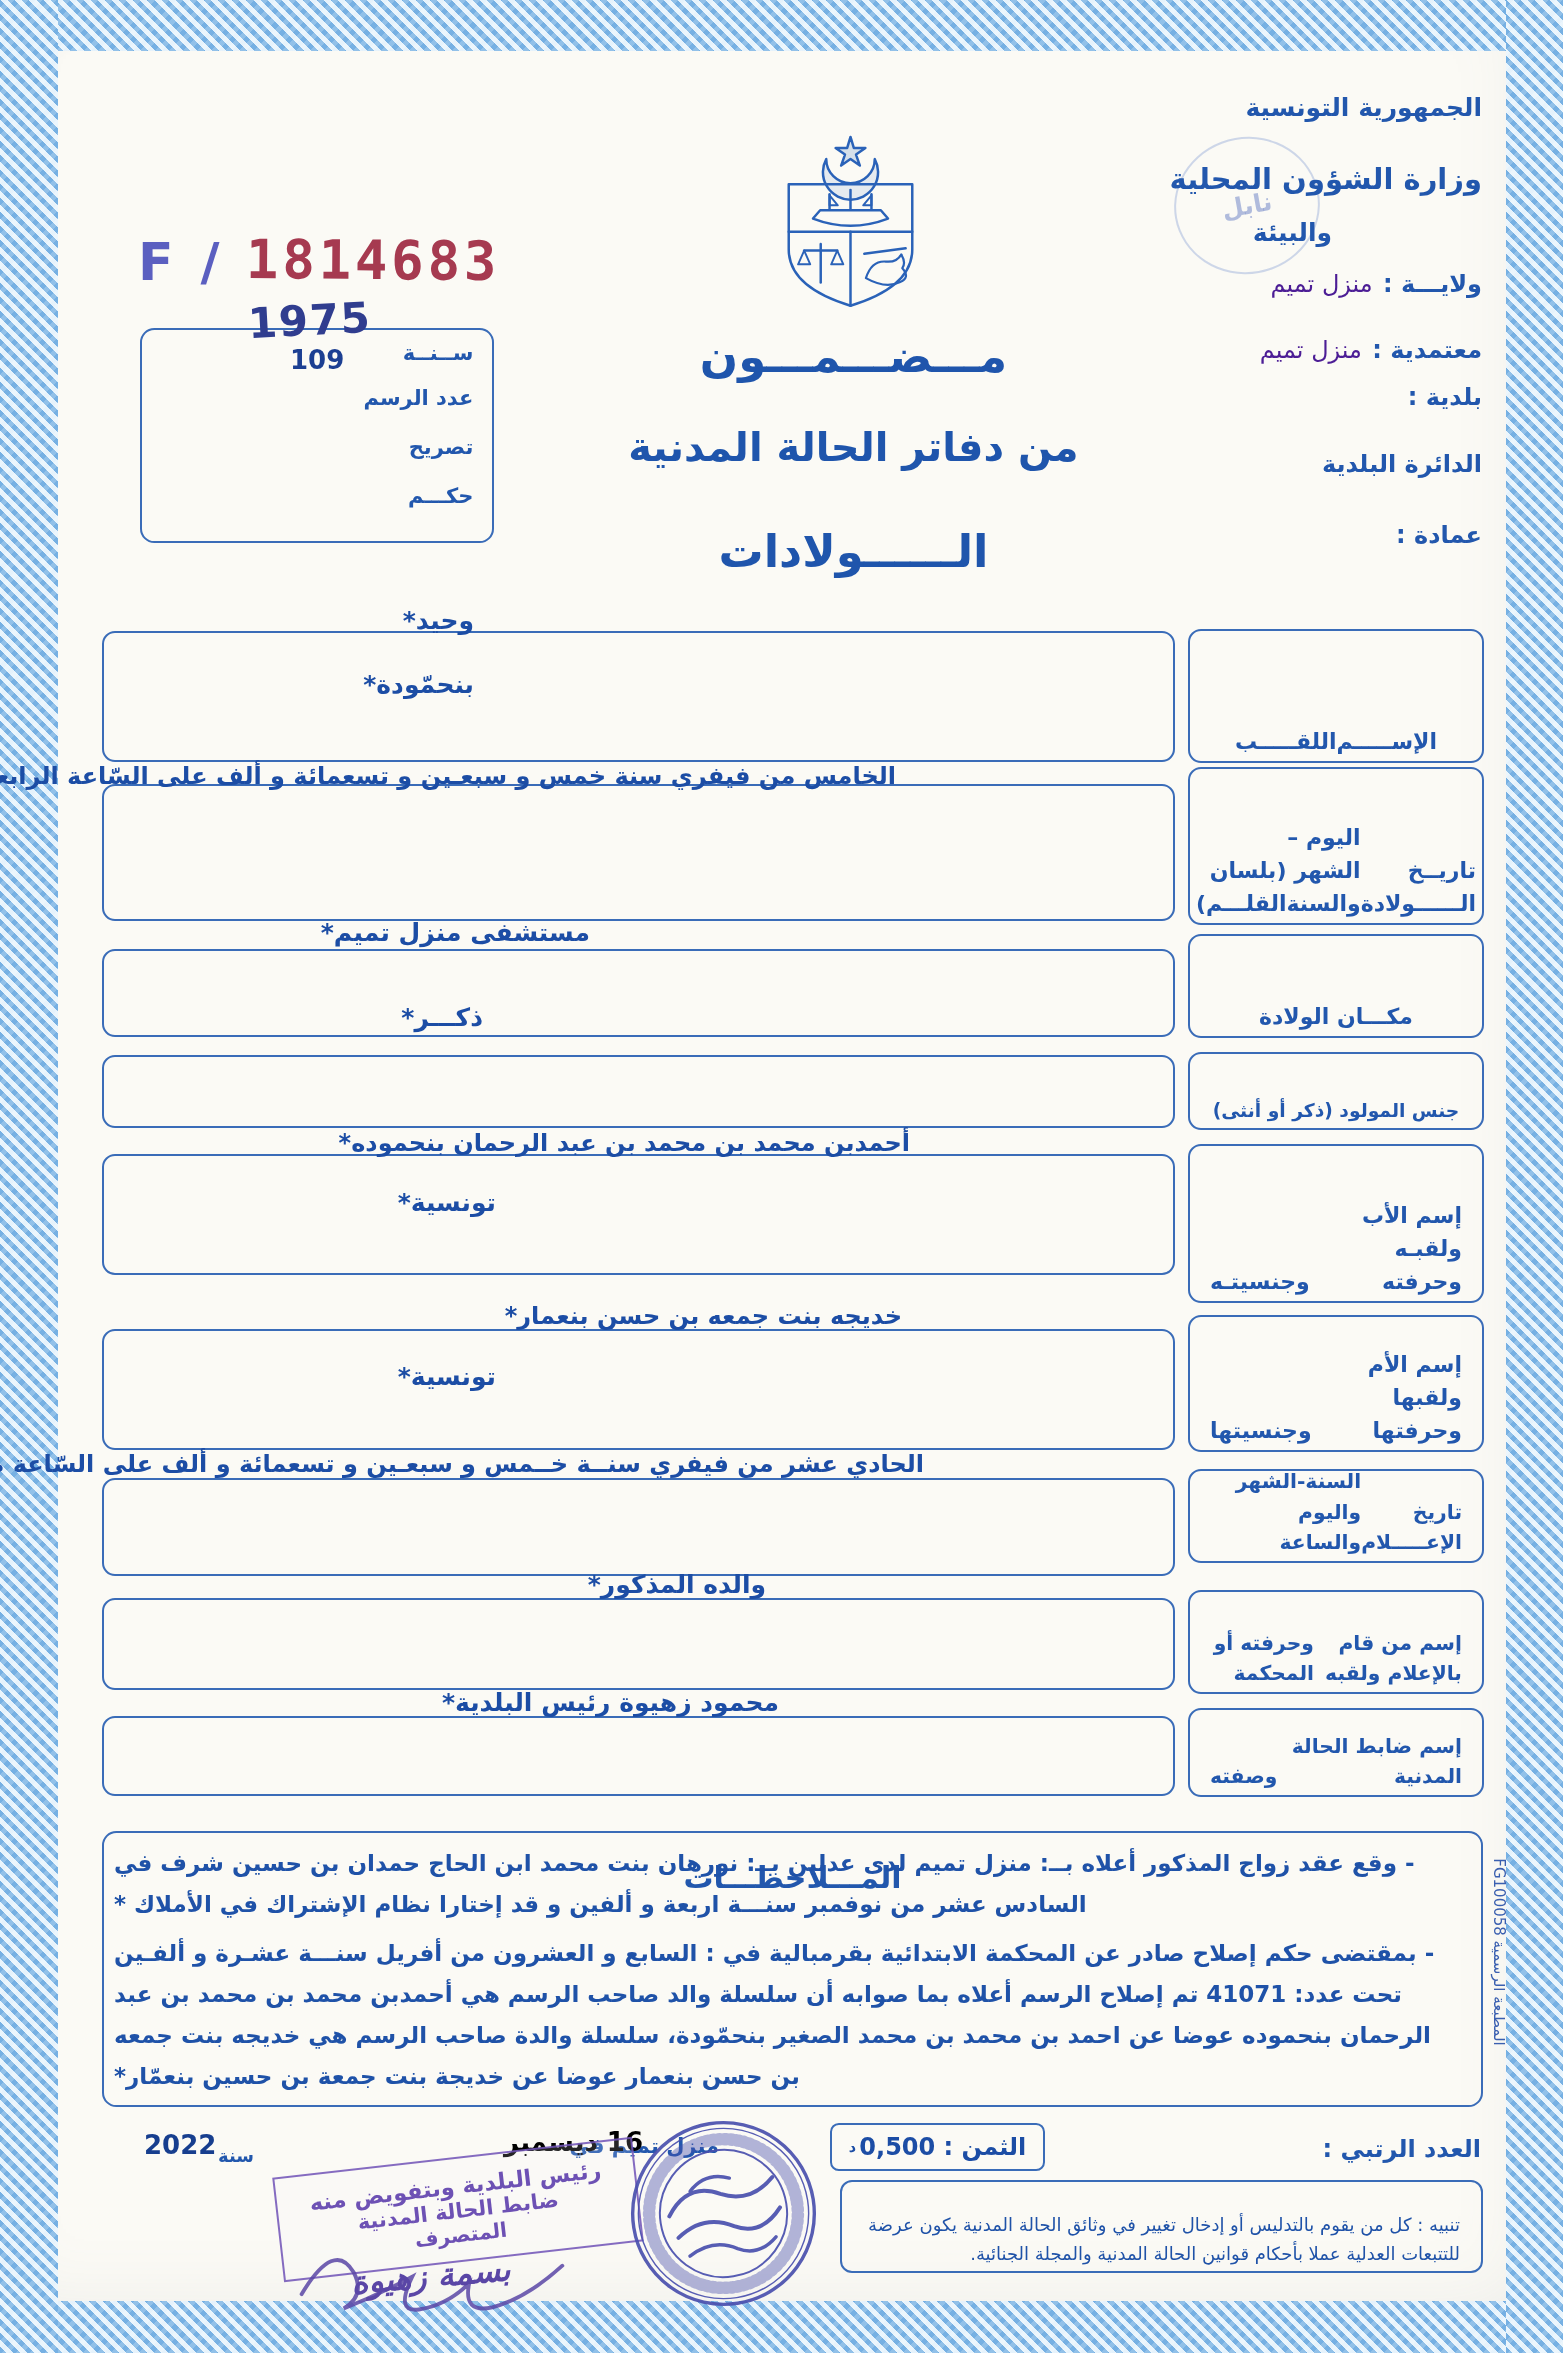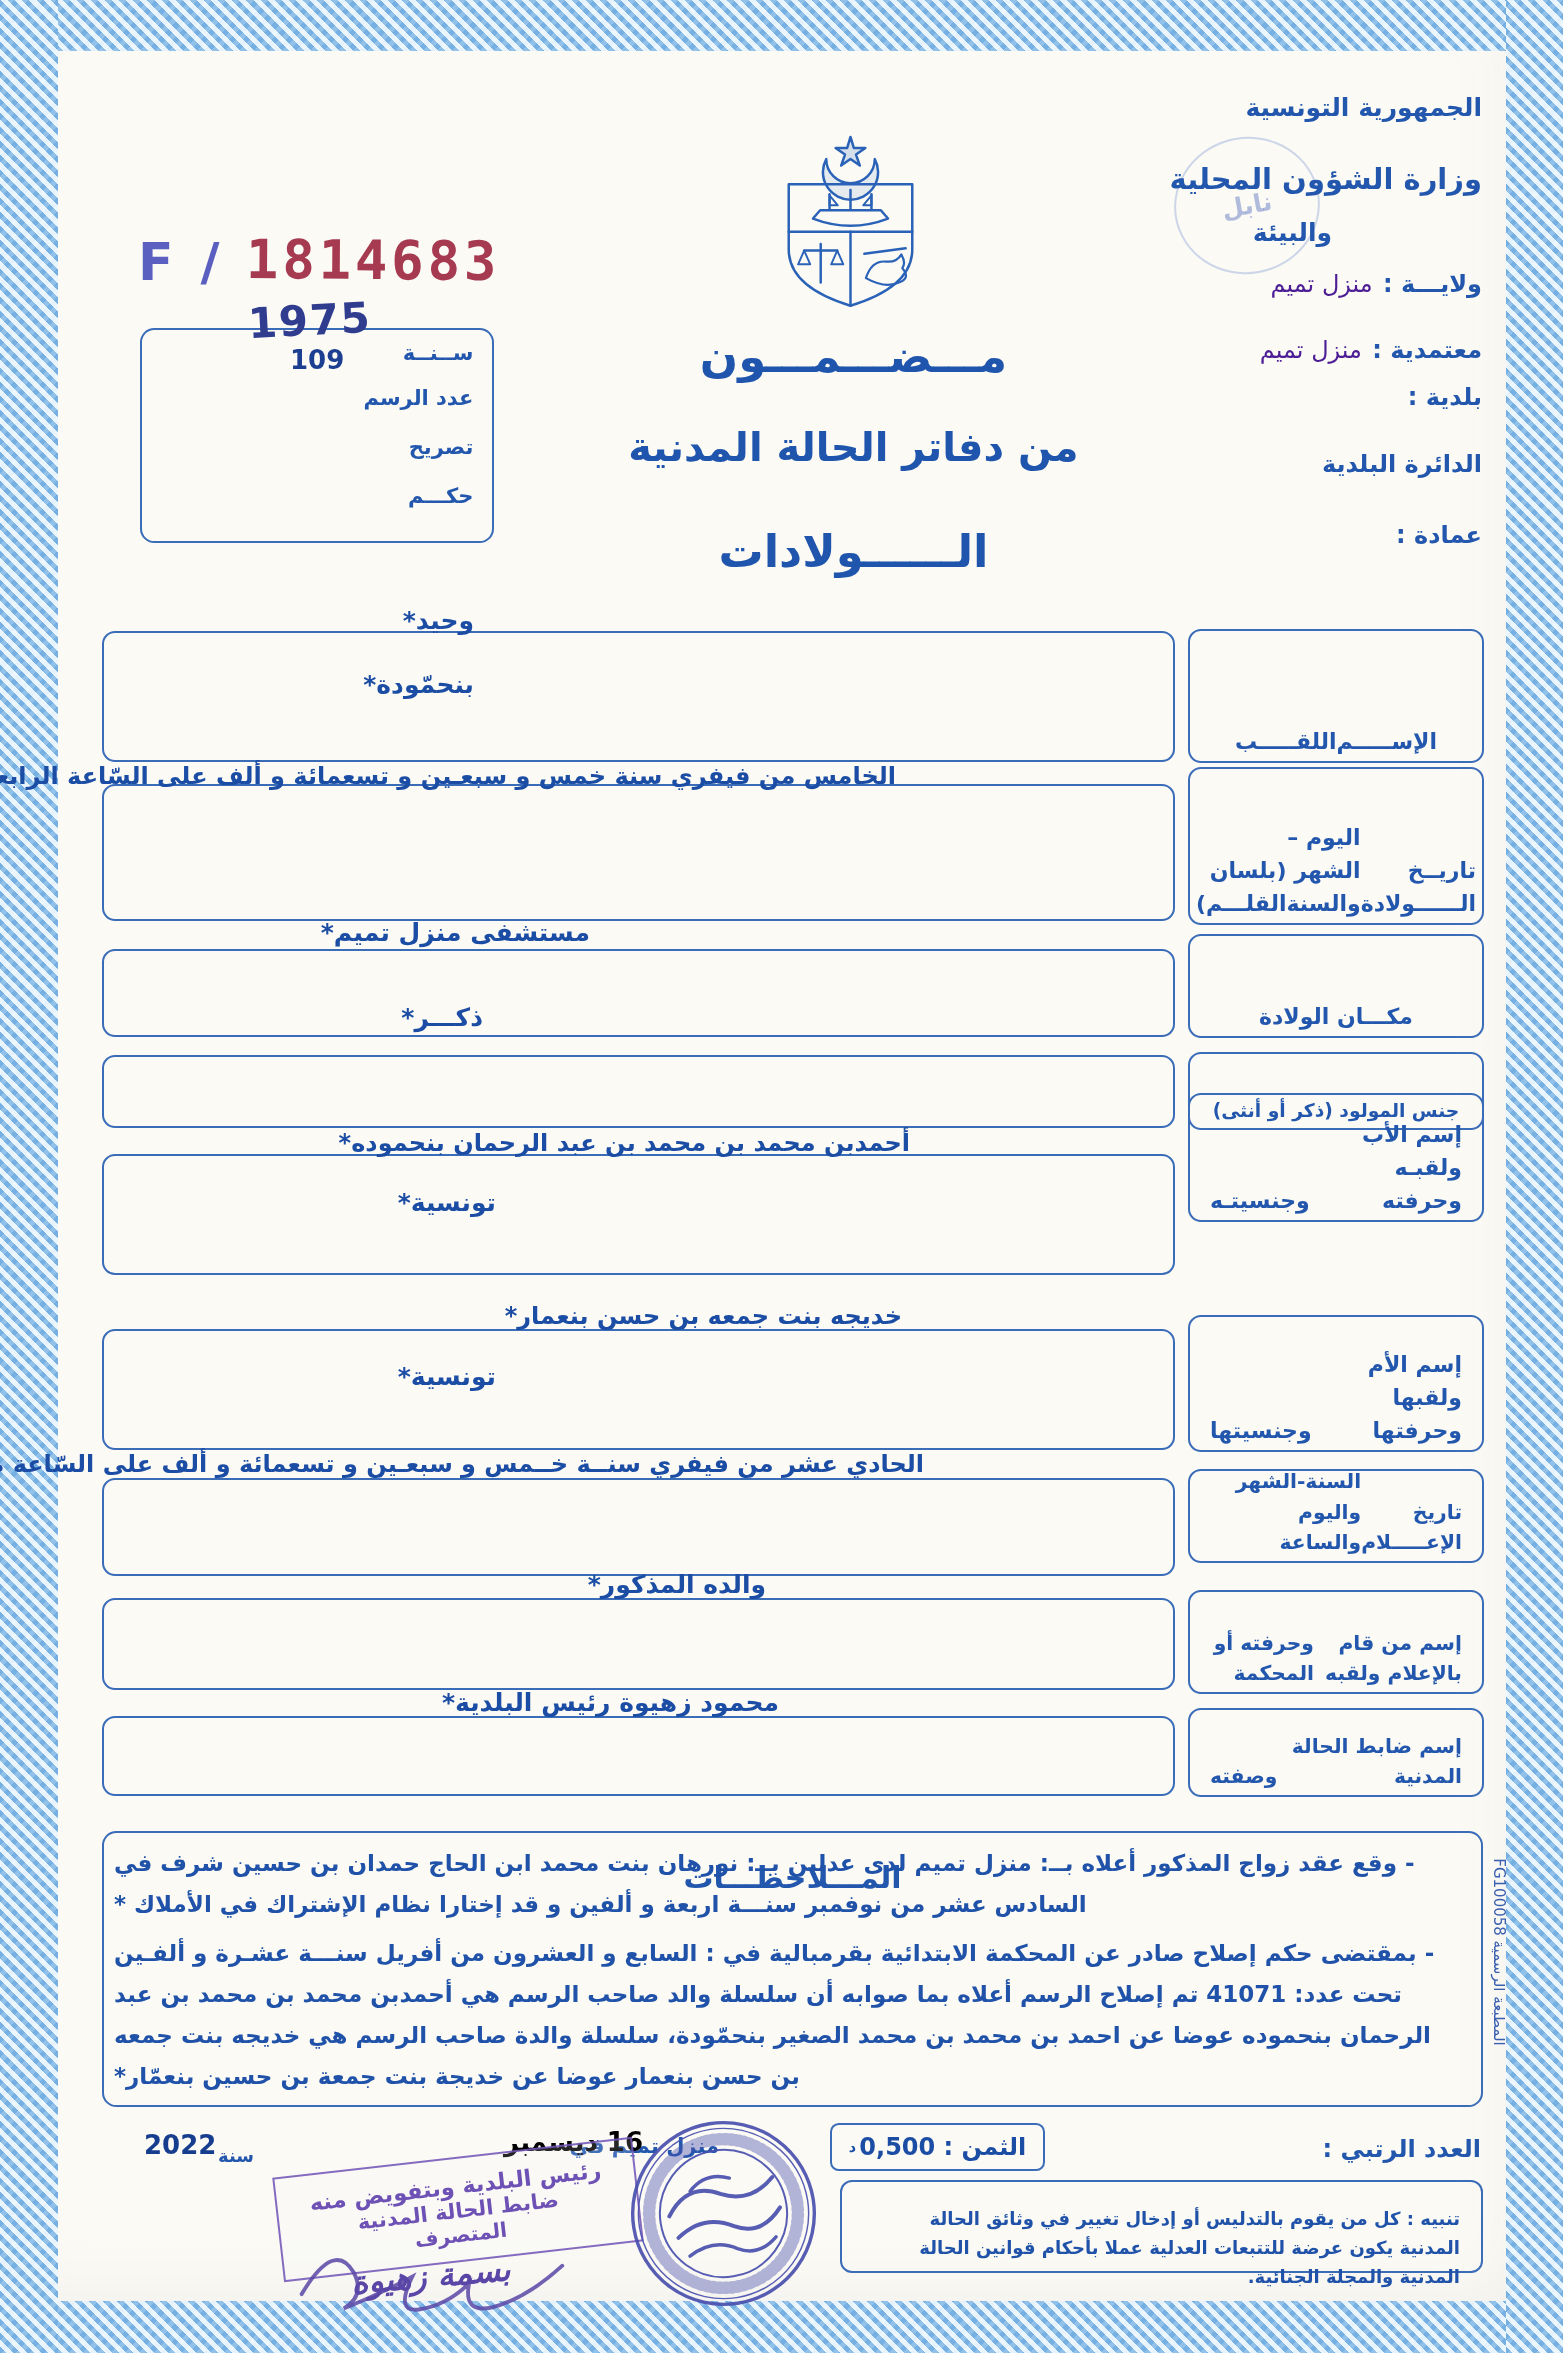--- a/index.html
+++ b/index.html
@@ -43,21 +43,21 @@
   .valbox{position:absolute;left:102px;width:1073px;border:2.2px solid #3a6cb8;border-radius:13px;box-sizing:border-box;z-index:2;}
   .val{position:absolute;font-weight:700;font-size:25px;color:#1c4da5;white-space:nowrap;z-index:3;}
 
   .notesbox{position:absolute;left:102px;top:1831px;width:1381px;height:276px;border:2.2px solid #3a6cb8;border-radius:14.3px;box-sizing:border-box;z-index:2;}
   .notestitle{position:absolute;left:102px;top:1860px;width:1381px;text-align:center;font-size:30px;font-weight:800;z-index:2;color:#2257ad;}
   .note{position:absolute;right:115px;width:1334px;font-size:23px;line-height:1.78;font-weight:600;text-align:left;z-index:3;color:#1f52a8;}
 
   .pricebox{position:absolute;left:830px;top:2123px;width:215px;height:48px;border:2.2px solid #3a6cb8;border-radius:8.8px;
     display:flex;align-items:center;justify-content:center;font-size:24px;font-weight:800;z-index:3;box-sizing:border-box;color:#1c4da5;}
   .warnbox{position:absolute;left:840px;top:2180px;width:643px;height:93px;border:2.2px solid #3a6cb8;border-radius:12px;
-    box-sizing:border-box;padding:23px 21px;font-size:18px;line-height:1.6;font-weight:700;text-align:right;z-index:3;color:#1f52a8;}
+    box-sizing:border-box;padding:29px 21px;font-size:18px;line-height:1.6;font-weight:400;text-align:right;z-index:3;color:#1f52a8;}
 
   .pstamp{position:absolute;left:277px;top:2157px;width:362px;height:105px;border:2.7px solid rgba(112,82,182,.85);
     transform:rotate(-6.5deg);display:flex;flex-direction:column;align-items:center;justify-content:center;
     color:#6d51b4;font-weight:800;z-index:6;box-sizing:border-box;background:rgba(250,248,255,.15);}
   .signame{position:absolute;left:351px;top:2257px;font-size:32px;font-weight:800;font-style:italic;color:#5a46a6;transform:rotate(-5deg);z-index:8;}
 
   .faintstamp{position:absolute;left:1174px;top:137px;width:142px;height:133px;border:2.2px solid rgba(110,140,205,.32);
     border-radius:50%;transform:rotate(-10deg);z-index:1;display:flex;align-items:center;justify-content:center;
     color:rgba(85,110,190,.45);font-size:25px;font-weight:800;}
 
@@ -148,21 +148,21 @@
     <span>تاريــخ الــــــولادة</span>
       <span>اليوم – الشهر والسنة</span>
       <span>(بلسان القلـــم)</span>
   </div>
   <div class="lblbox" style="top:934px;height:104px">
     <span>مكـــان الولادة</span>
   </div>
   <div class="lblbox" style="top:1052px;height:78px;font-size:18.7px">
     <span>جنس المولود (ذكر أو أنثى)</span>
   </div>
-  <div class="lblbox" style="top:1093px;height:129px">
+  <div class="lblbox" style="top:1144px;height:159px">
     <span>إسم الأب ولقبـه وحرفته</span>
       <span>وجنسيتـه</span>
   </div>
   <div class="lblbox" style="top:1315px;height:137px">
     <span>إسم الأم ولقبها وحرفتها</span>
       <span>وجنسيتها</span>
   </div>
   <div class="lblbox" style="top:1469px;height:94px;font-size:20.3px">
     <span>تاريخ الإعـــــلام</span>
       <span>السنة-الشهر واليوم والساعة</span>

